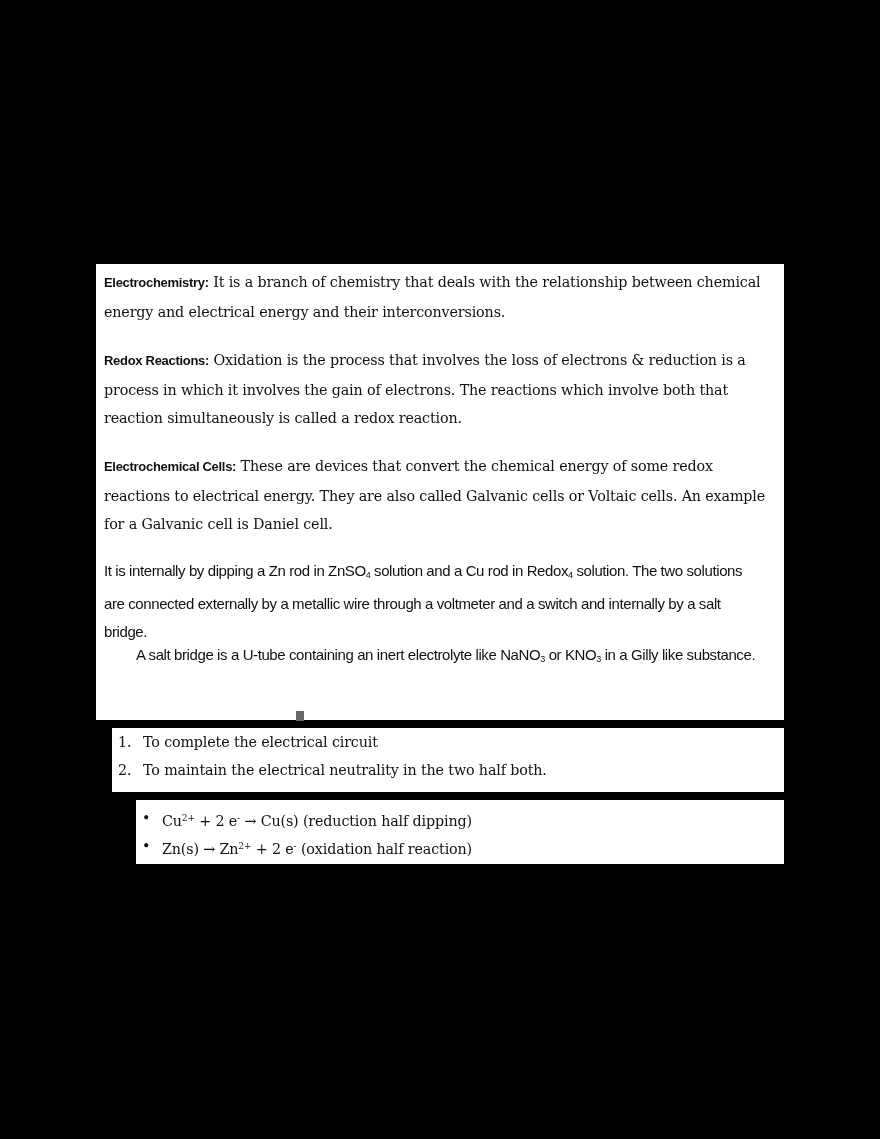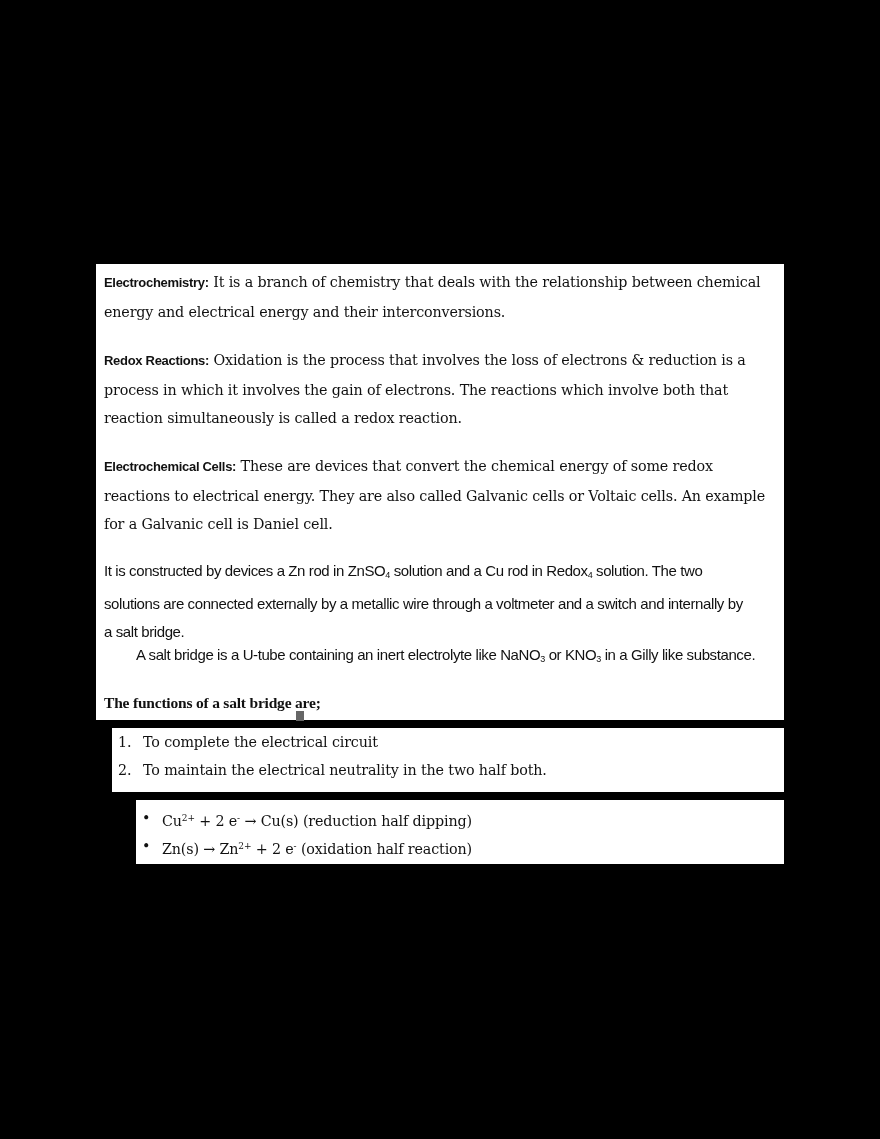--- a/index.html
+++ b/index.html
@@ -38,27 +38,24 @@
   </div>
   <div class="para" style="top:188px;">
     <span class="lbl">Electrochemical Cells:</span>
     <span>These are devices that convert the chemical energy of some redox reactions to electrical energy. They are also called Galvanic cells or Voltaic cells. An example for a Galvanic cell is Daniel cell.</span>
   </div>
   <div class="para" style="top:82px;">
     <span class="lbl">Redox Reactions:</span>
     <span>Oxidation is the process that involves the loss of electrons &amp; reduction is a process in which it involves the gain of electrons. The reactions which involve both that reaction simultaneously is called a redox reaction.</span>
   </div>
   <div class="para narrow" style="top:293px; right:40px;">
-    <span>It is constructed by devices a Zn rod in ZnSO</span><sub>4</sub><span> solution and a Cu rod in Redox</span><sub>4</sub><span> solution. The two solutions are connected externally by a metallic wire through a voltmeter and a switch and internally by a salt bridge.</span>
+    <span>It is internally by dipping a Zn rod in ZnSO</span><sub>4</sub><span> solution and a Cu rod in Redox</span><sub>4</sub><span> solution. The two solutions are connected externally by a metallic wire through a voltmeter and a switch and internally by a salt bridge.</span>
   </div>
   <div class="para narrow" style="top:377px; white-space:nowrap;margin-left:32px;">
     <span>A salt bridge is a U-tube containing an inert electrolyte like NaNO</span><sub>3</sub><span> or KNO</span><sub>3</sub><span> in a Gilly like substance.</span>
-  </div>
-  <div class="para heading" style="top:425px;">
-    <span>The functions of a salt bridge are</span><span class="uline">;</span>
   </div>
 </div>
 
 <div id="cursor"></div>
 
 <div class="box" id="num-box">
   <div class="li" style="left:6px; top:0px;">
     <span class="mk">1.</span>
     <span class="tx" style="left:25px;">To complete the electrical circuit</span>
   </div>

